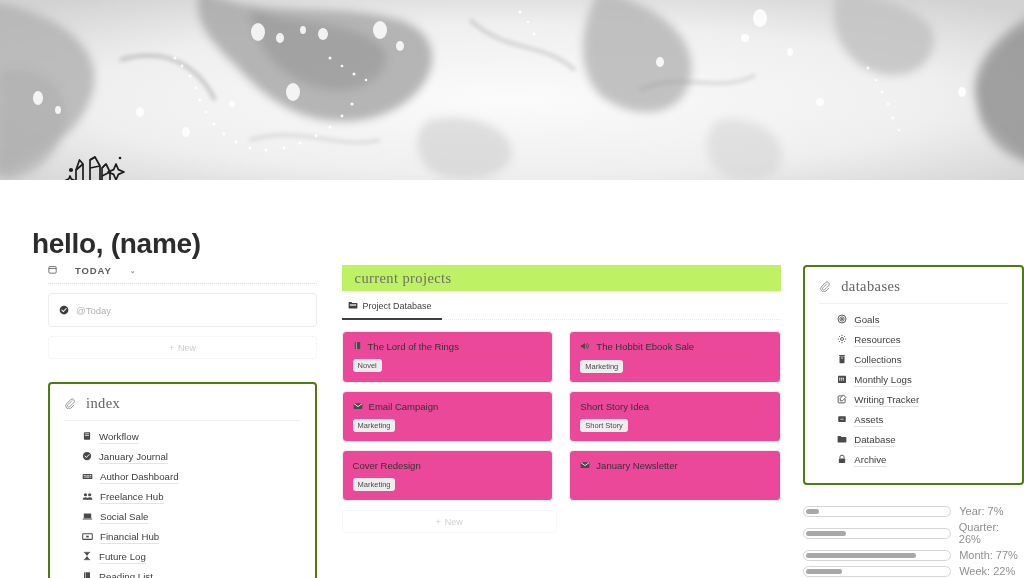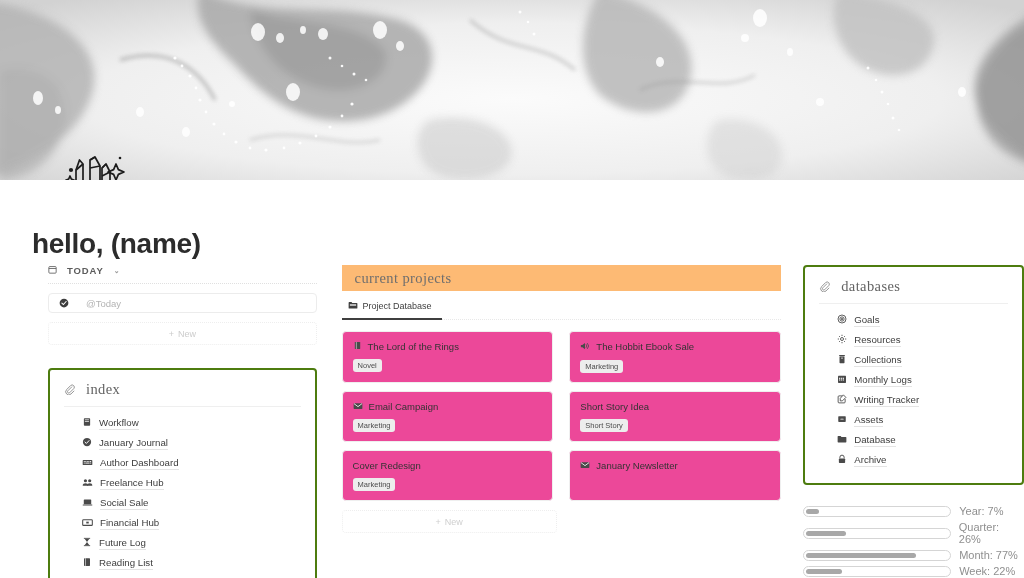--- a/index.html
+++ b/index.html
@@ -45,37 +45,37 @@
     width: 1024px;
     display: flex;
     gap: 0;
   }
   .col-left   { width: 270px; margin-left: 48px; }
   .col-mid    { width: 442px; margin-left: 25px; }
   .col-right  { width: 222px; margin-left: 22px; }
 
   
   .today-head {
-    display: flex; align-items: center; gap: 10px;
+    display: flex; align-items: center; gap: 18px;
     font-size: 9.5px; letter-spacing: 0.9px;
     color: #5c5c5c; font-weight: 600;
     padding-bottom: 7px;
     border-bottom: 1px dotted #e0e0e0;
   }
   .today-head .chev { font-size: 7px; color: #9b9b9b; }
   .ico { display: inline-block; line-height: 1; }
 
   .today-row {
     margin-top: 9px;
     border: 1px solid #ececec;
     border-radius: 4px;
-    height: 20px;
+    height: 34px;
     display: flex; align-items: center;
     padding: 0 10px;
-    gap: 17px;
+    gap: 7px;
     background: #fff;
   }
   .today-row .lbl { font-size: 9.5px; color: #b3b3b3; }
 
   .new-btn {
     margin-top: 9px;
     border: 1px dotted #eeeeee;
     border-radius: 4px;
     height: 23px;
     display: flex; align-items: center; justify-content: center;
@@ -113,21 +113,21 @@
   .panel-list li .txt {
     border-bottom: 1px solid #e4e4e4;
     padding-bottom: 1px;
   }
 
   
   .col-left .panel { margin-top: 23px; }
 
   
   .cp-banner {
-    background: #fdba74;
+    background: #bef264;
     height: 26px;
     display: flex; align-items: center;
     padding-left: 13px;
     font-family: "Liberation Serif", serif;
     font-size: 14.5px;
     color: #6e6e6e;
     letter-spacing: 0.4px;
   }
   .tabbar {
     margin-top: 9px;

